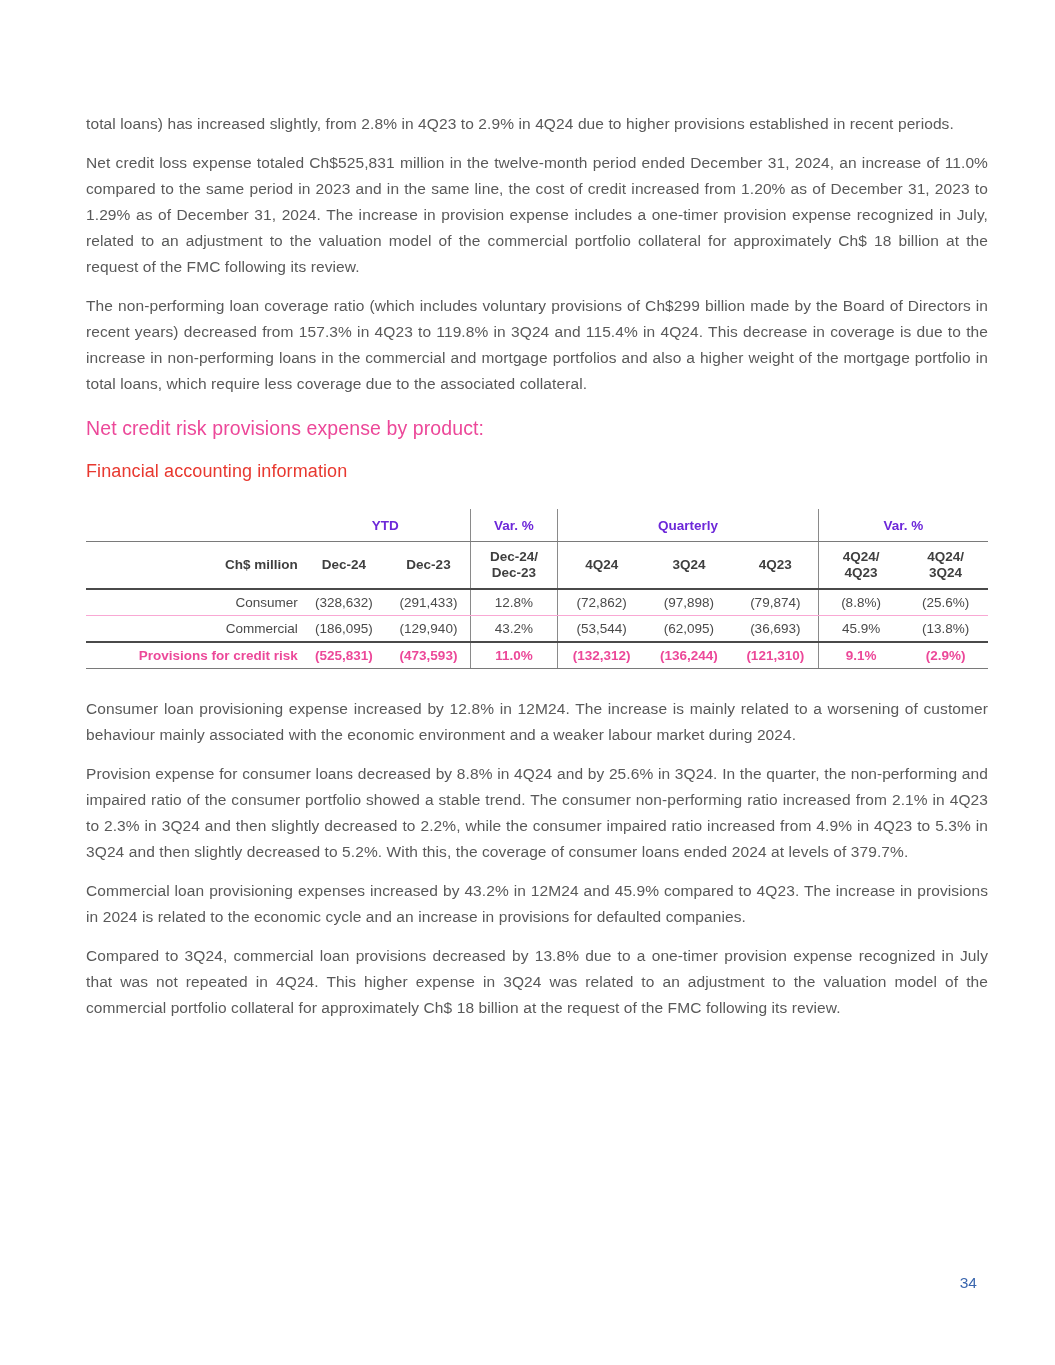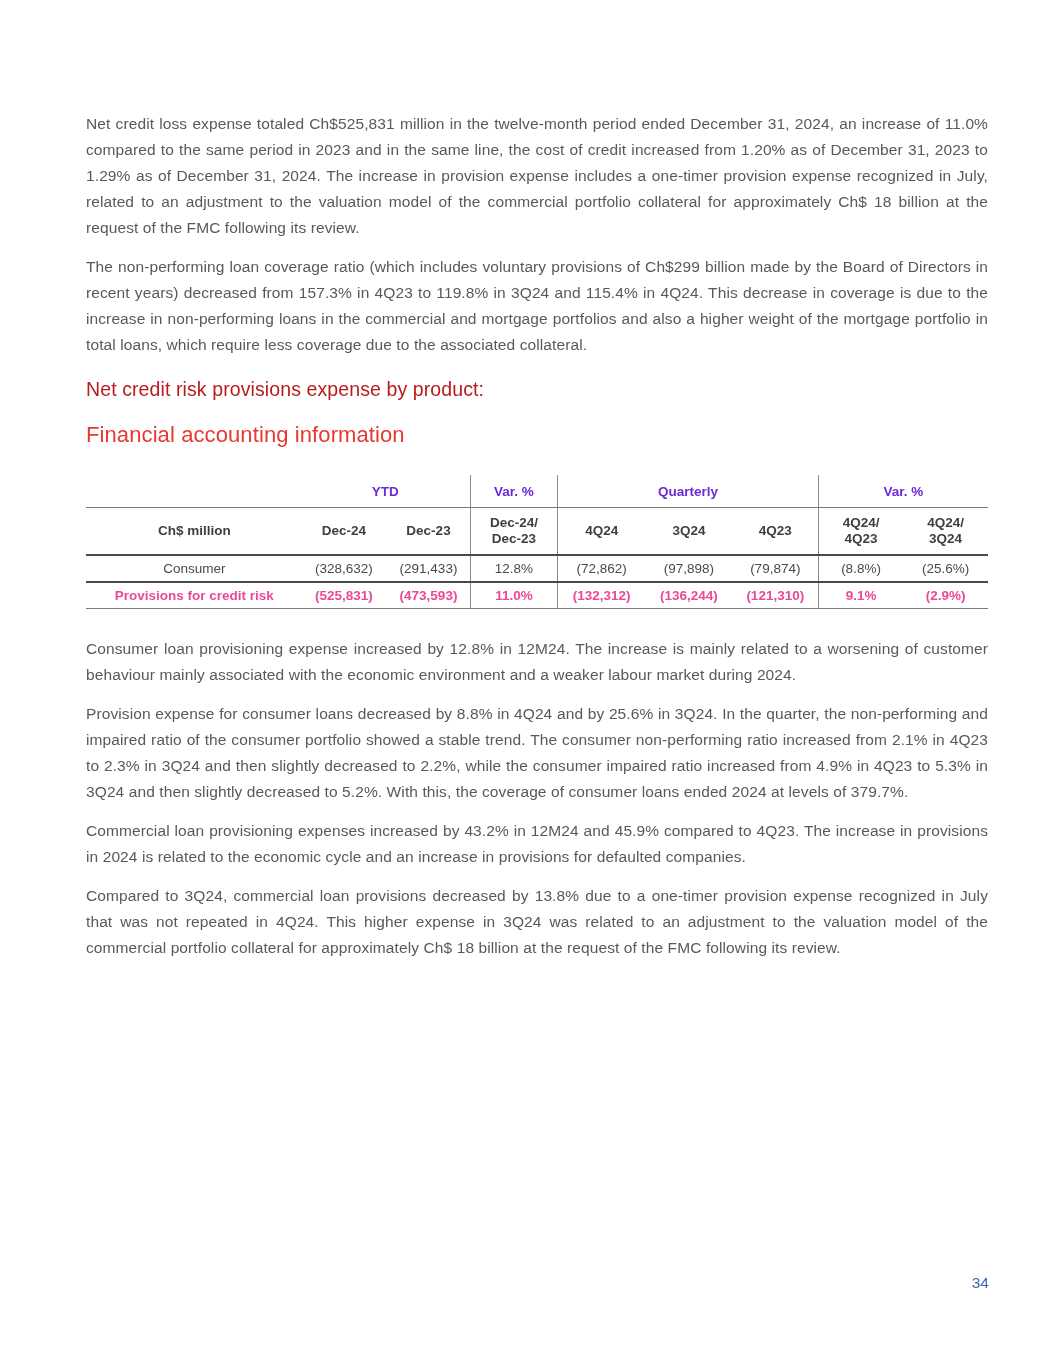--- a/index.html
+++ b/index.html
@@ -10,25 +10,25 @@
   }
   .page { position: absolute; inset: 0; overflow: hidden; }
   .content { padding: 111px 67px 0 86px; }
 
   p.body-par {
     font-size: 15.5px; line-height: 26px; color: #595959;
     text-align: justify; margin: 0 0 13px 0; letter-spacing: 0.1px;
   }
 
   h2.section-heading {
-    color: #b91c1c; font-size: 19.5px; font-weight: 400;
+    color: #ec4899; font-size: 19.5px; font-weight: 400;
     margin: 20px 0 0 0; letter-spacing: 0.1px;
   }
   h3.subsection-heading {
-    color: #E8382F; font-size: 22px; font-weight: 400;
+    color: #E8382F; font-size: 18px; font-weight: 400;
     margin: 21px 0 0 0; letter-spacing: 0.1px;
   }
 
   .fin-table {
     width: 100%; border-collapse: collapse; table-layout: fixed;
     margin: 27px 0 27px 0;
     font-size: 13.5px; color: #4A4A4A;
   }
   .fin-table th, .fin-table td { padding: 4px 3px; }
 
@@ -36,44 +36,45 @@
     font-weight: 700; color: #6d28d9; text-align: center;
     padding: 9px 3px 8px 3px;
     border-bottom: 1.5px solid #7A7A7A;
   }
   .fin-table tr.col-row th {
     font-weight: 700; color: #3F3F3F; text-align: center;
     vertical-align: middle; white-space: pre-line; line-height: 16px;
     padding: 7px 3px;
     border-bottom: 2.5px solid #4A4A4A;
   }
-  .fin-table tr.col-row th.lbl, .fin-table tbody td.lbl { text-align: center; padding-left: 5px; margin-left: 12px; }
+  .fin-table tr.col-row th.lbl, .fin-table tbody td.lbl { text-align: right; padding-left: 5px; margin-left: 12px; }
 
   .fin-table tbody td {
     text-align: center; border-bottom: 1px solid #f9a8d4;
     padding: 5px 3px;
   }
   .fin-table tbody tr.total-row td {
     font-weight: 700; color: #ec4899;
     border-top: 2.5px solid #4A4A4A;
     border-bottom: 1.5px solid #7A7A7A;
   }
   .vline { border-left: 1px solid #8A8A8A; }
 
   .page-number {
-    position: absolute; top: 1274px; right: 66px;
+    position: absolute; top: 1274px; right: 78px;
     color: #3A66AE; font-size: 15.5px;
   }
 </style>
 </head>
 <body>
 
 <div class="page">
   <div class="content">
 
+    <p class="body-par">total loans) has increased slightly, from 2.8% in 4Q23 to 2.9% in 4Q24 due to higher provisions established in recent periods.</p>
     <p class="body-par">Net credit loss expense totaled Ch$525,831 million in the twelve-month period ended December 31, 2024, an increase of 11.0% compared to the same period in 2023 and in the same line, the cost of credit increased from 1.20% as of December 31, 2023 to 1.29% as of December 31, 2024. The increase in provision expense includes a one-timer provision expense recognized in July, related to an adjustment to the valuation model of the commercial portfolio collateral for approximately Ch$ 18 billion at the request of the FMC following its review.</p>
     <p class="body-par">The non-performing loan coverage ratio (which includes voluntary provisions of Ch$299 billion made by the Board of Directors in recent years) decreased from 157.3% in 4Q23 to 119.8% in 3Q24 and 115.4% in 4Q24. This decrease in coverage is due to the increase in non-performing loans in the commercial and mortgage portfolios and also a higher weight of the mortgage portfolio in total loans, which require less coverage due to the associated collateral.</p>
 
     <h2 class="section-heading">Net credit risk provisions expense by product:</h2>
     <h3 class="subsection-heading">Financial accounting information</h3>
 
     <table class="fin-table">
       <colgroup>
         <col style="width:23.8%">
         <col style="width:9.6%">
@@ -113,20 +114,31 @@
           <td class="lbl">Consumer</td>
           <td>(328,632)</td>
           <td>(291,433)</td>
           <td class="vline">12.8%</td>
           <td class="vline">(72,862)</td>
           <td>(97,898)</td>
           <td>(79,874)</td>
           <td class="vline">(8.8%)</td>
           <td>(25.6%)</td>
         </tr>
+        <tr>
+          <td class="lbl">Commercial</td>
+          <td>(186,095)</td>
+          <td>(129,940)</td>
+          <td class="vline">43.2%</td>
+          <td class="vline">(53,544)</td>
+          <td>(62,095)</td>
+          <td>(36,693)</td>
+          <td class="vline">45.9%</td>
+          <td>(13.8%)</td>
+        </tr>
         <tr class="total-row">
           <td class="lbl">Provisions for credit risk</td>
           <td>(525,831)</td>
           <td>(473,593)</td>
           <td class="vline">11.0%</td>
           <td class="vline">(132,312)</td>
           <td>(136,244)</td>
           <td>(121,310)</td>
           <td class="vline">9.1%</td>
           <td>(2.9%)</td>

